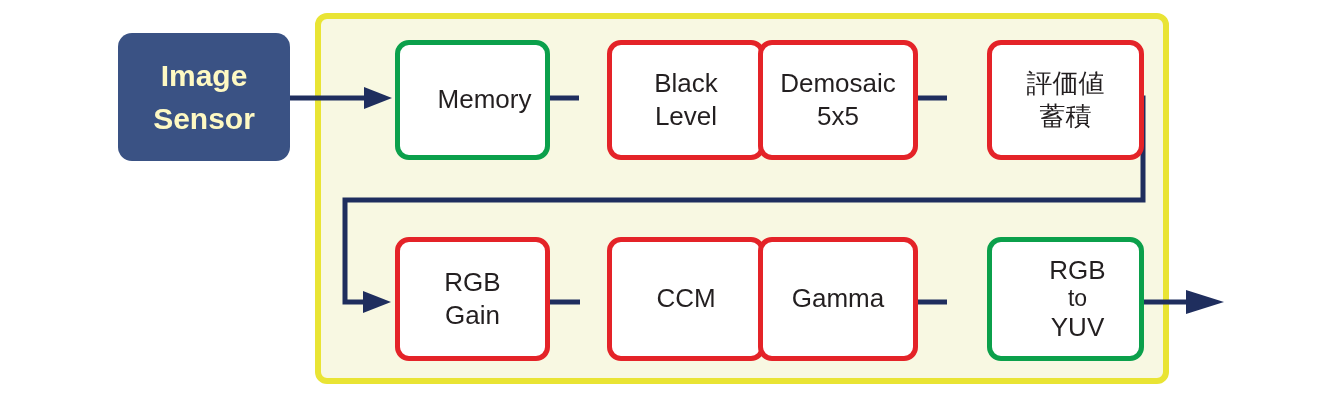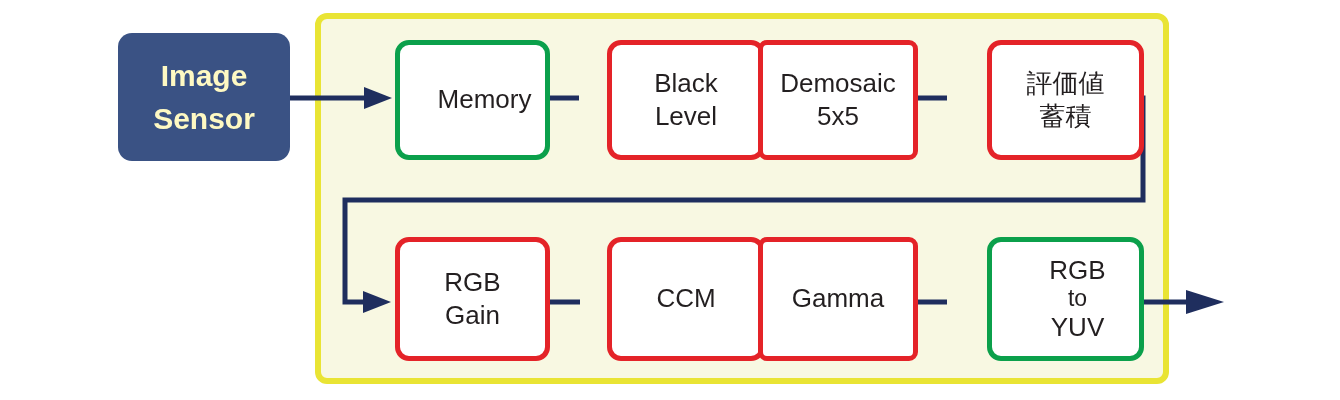--- a/index.html
+++ b/index.html
@@ -52,21 +52,21 @@
     color: #231f20;
     font-size: 26px;
     z-index: 3;
   }
   .box--green { border-color: #0ba04b; padding-left: 24px; }
   .box--red   { border-color: #e42328; }
   .row1 { top: 40px;  height: 120px; }
   .row2 { top: 237px; height: 124px; }
   .col1 { left: 395px; width: 155px; }
   .col2 { left: 577px; width: 158px; margin-left: 30px; }
-  .col3 { left: 758px; width: 160px; border-radius: 9px; }
+  .col3 { left: 758px; width: 160px; }
   .col4 { left: 987px; width: 157px; }
   .label {
     white-space: pre-line;
     line-height: 1.28;
   }
   .yuv-line { line-height: 1.2; display: block; }
   .yuv-line--small { font-size: 23px; line-height: 1.1; }
   
   .sensor {
     position: absolute;

